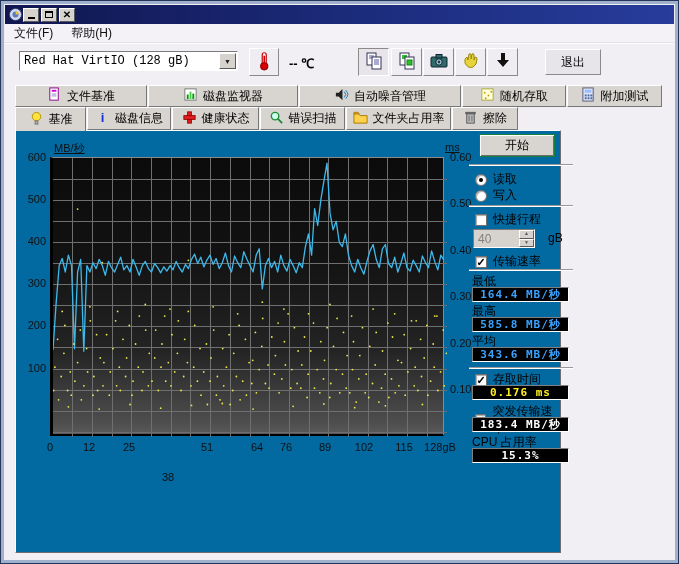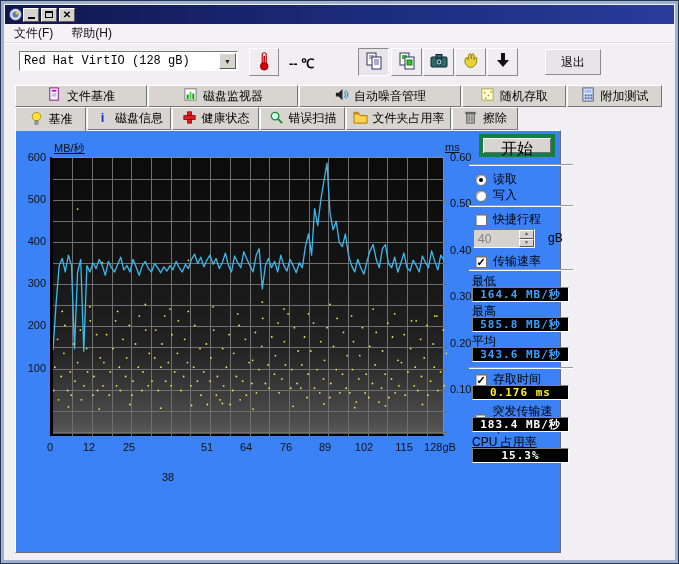--- a/index.html
+++ b/index.html
@@ -39,35 +39,35 @@
   
   .tabrow{position:absolute;left:14px;width:651px;display:flex;}
   .row1{top:84px;height:22px;}
   .row2{top:106px;height:23px;}
   .tab{display:flex;align-items:center;justify-content:center;gap:5px;font-size:12px;color:#000;
     background:#d8d5d0;border:1px solid;border-color:#fff #777 #777 #fff;margin-right:1px;cursor:default;}
   .tab svg{width:15px;height:15px;}
   .tab.active{position:relative;z-index:3;height:24px;border-bottom:none;background:#d8d5d0;}
   .tabfill{flex:1;background:transparent;border:none;}
   
-  .tabpage{position:absolute;left:14px;top:129px;width:546px;height:423px;background:#3b82f6;
+  .tabpage{position:absolute;left:14px;top:129px;width:546px;height:423px;background:#0369a1;
     border:1px solid;border-color:#fff #6d6d6d #6d6d6d #fff;z-index:2;padding-left:48px;}
   
   .axis-label{position:absolute;font-size:11px;color:#111;text-decoration:underline;}
   .plot{position:absolute;left:34px;top:26px;width:394px;height:279px;
     background:linear-gradient(180deg,#0b0b0b 0%,#121212 35%,#242424 70%,#4e4e4e 96%,#5a5a5a 100%);
     border-top:1px solid #8a8a8a;border-right:1px solid #8a8a8a;border-left:3px solid #000;border-bottom:2px solid #000;}
   .plot svg{display:block;width:394px;height:279px;}
   .ytick,.xtick{position:absolute;font-size:11px;color:#111;}
   .ytick.left{width:28px;text-align:right;left:2px;}
   .ytick.right{left:434px;}
   .xtick{top:310px;transform:translateX(-50%);}
   
-  .start-btn{position:absolute;left:463px;top:3px;width:76px;height:23px;background:#d8d5d0;font-size:16px;color:#000;
-    border:4px solid #15803d;box-shadow:inset 1px 1px 0 #fff,inset -1px -1px 0 #6d6d6d;}
+  .start-btn{position:absolute;left:463px;top:3px;width:76px;height:23px;background:#d8d5d0;font-size:12px;color:#000;
+    border:1px solid #15803d;box-shadow:inset 1px 1px 0 #fff,inset -1px -1px 0 #6d6d6d;}
   .sep{position:absolute;left:453px;width:104px;height:2px;border-top:1px solid #999;border-bottom:1px solid #fff;}
   .ctl-row{position:absolute;left:459px;display:flex;align-items:center;gap:6px;font-size:12px;color:#000;}
   .radio{width:12px;height:12px;border-radius:50%;background:#fff;border:1px solid #707070;
     box-shadow:inset 1px 1px 1px #aaa;position:relative;}
   .radio.sel::after{content:"";position:absolute;left:3px;top:3px;width:4px;height:4px;border-radius:50%;background:#000;}
   .cbox{width:12px;height:12px;background:#fff;border:1px solid #707070;box-shadow:inset 1px 1px 1px #aaa;
     font-size:11px;line-height:10px;font-weight:bold;color:#000;text-align:center;}
   .spin{position:absolute;left:457px;top:98px;width:62px;height:19px;background:#d6d3ce;
     border:1px solid;border-color:#7a7a7a #fff #fff #7a7a7a;display:flex;}
   .spin-val{flex:1;font-size:12px;color:#808080;padding:2px 0 0 4px;}
@@ -275,21 +275,21 @@
         <span class="ytick right" style="left: 434px; top: 66px;">0.50</span>
         <span class="ytick right" style="left: 434px; top: 113px;">0.40</span>
         <span class="ytick right" style="left: 434px; top: 159px;">0.30</span>
         <span class="ytick right" style="left: 434px; top: 206px;">0.20</span>
         <span class="ytick right" style="left: 434px; top: 252px;">0.10</span>
         <span class="xtick" style="left: 34px; top: 310px;">0</span>
         <span class="xtick" style="left: 73px; top: 310px;">12</span>
         <span class="xtick" style="left: 113px; top: 310px;">25</span>
         <span class="xtick" style="left: 152px; top: 310px; margin-top: 30px;">38</span>
         <span class="xtick" style="left: 191px; top: 310px;">51</span>
-        <span class="xtick" style="left: 230px; top: 310px;">64</span>
+        <span class="xtick" style="left: 241px; top: 310px;">64</span>
         <span class="xtick" style="left: 270px; top: 310px;">76</span>
         <span class="xtick" style="left: 309px; top: 310px;">89</span>
         <span class="xtick" style="left: 348px; top: 310px;">102</span>
         <span class="xtick" style="left: 388px; top: 310px;">115</span>
         <span class="xtick" style="left: 424px; top: 310px;">128gB</span>
       </div>
     <div class="plot">
       <svg id="plot-svg" viewBox="0 0 394 279" preserveAspectRatio="none">
           <line x1="19.7" y1="0" x2="19.7" y2="279" stroke="#6f6f6f" stroke-width="1" shape-rendering="crispEdges"></line>
           <line x1="39.4" y1="0" x2="39.4" y2="279" stroke="#6f6f6f" stroke-width="1" shape-rendering="crispEdges"></line>
@@ -595,16 +595,16 @@
       <span>存取时间</span>
     </div>
     <div class="lcd yellow" style="top:254px;">0.176 ms</div>
 
     <div class="ctl-row" style="top:272px;">
       <span class="cbox">✓</span>
       <span>突发传输速率</span>
     </div>
     <div class="lcd white" style="top:286px;">183.4 MB/秒</div>
 
-    <span class="panel-label" style="top:303px;text-decoration:underline;">CPU 占用率</span>
+    <span class="panel-label" style="top:303px;">CPU 占用率</span>
     <div class="lcd white" style="top:317px;">15.3%</div>
   </div>
 </div>
 
 </body></html>

